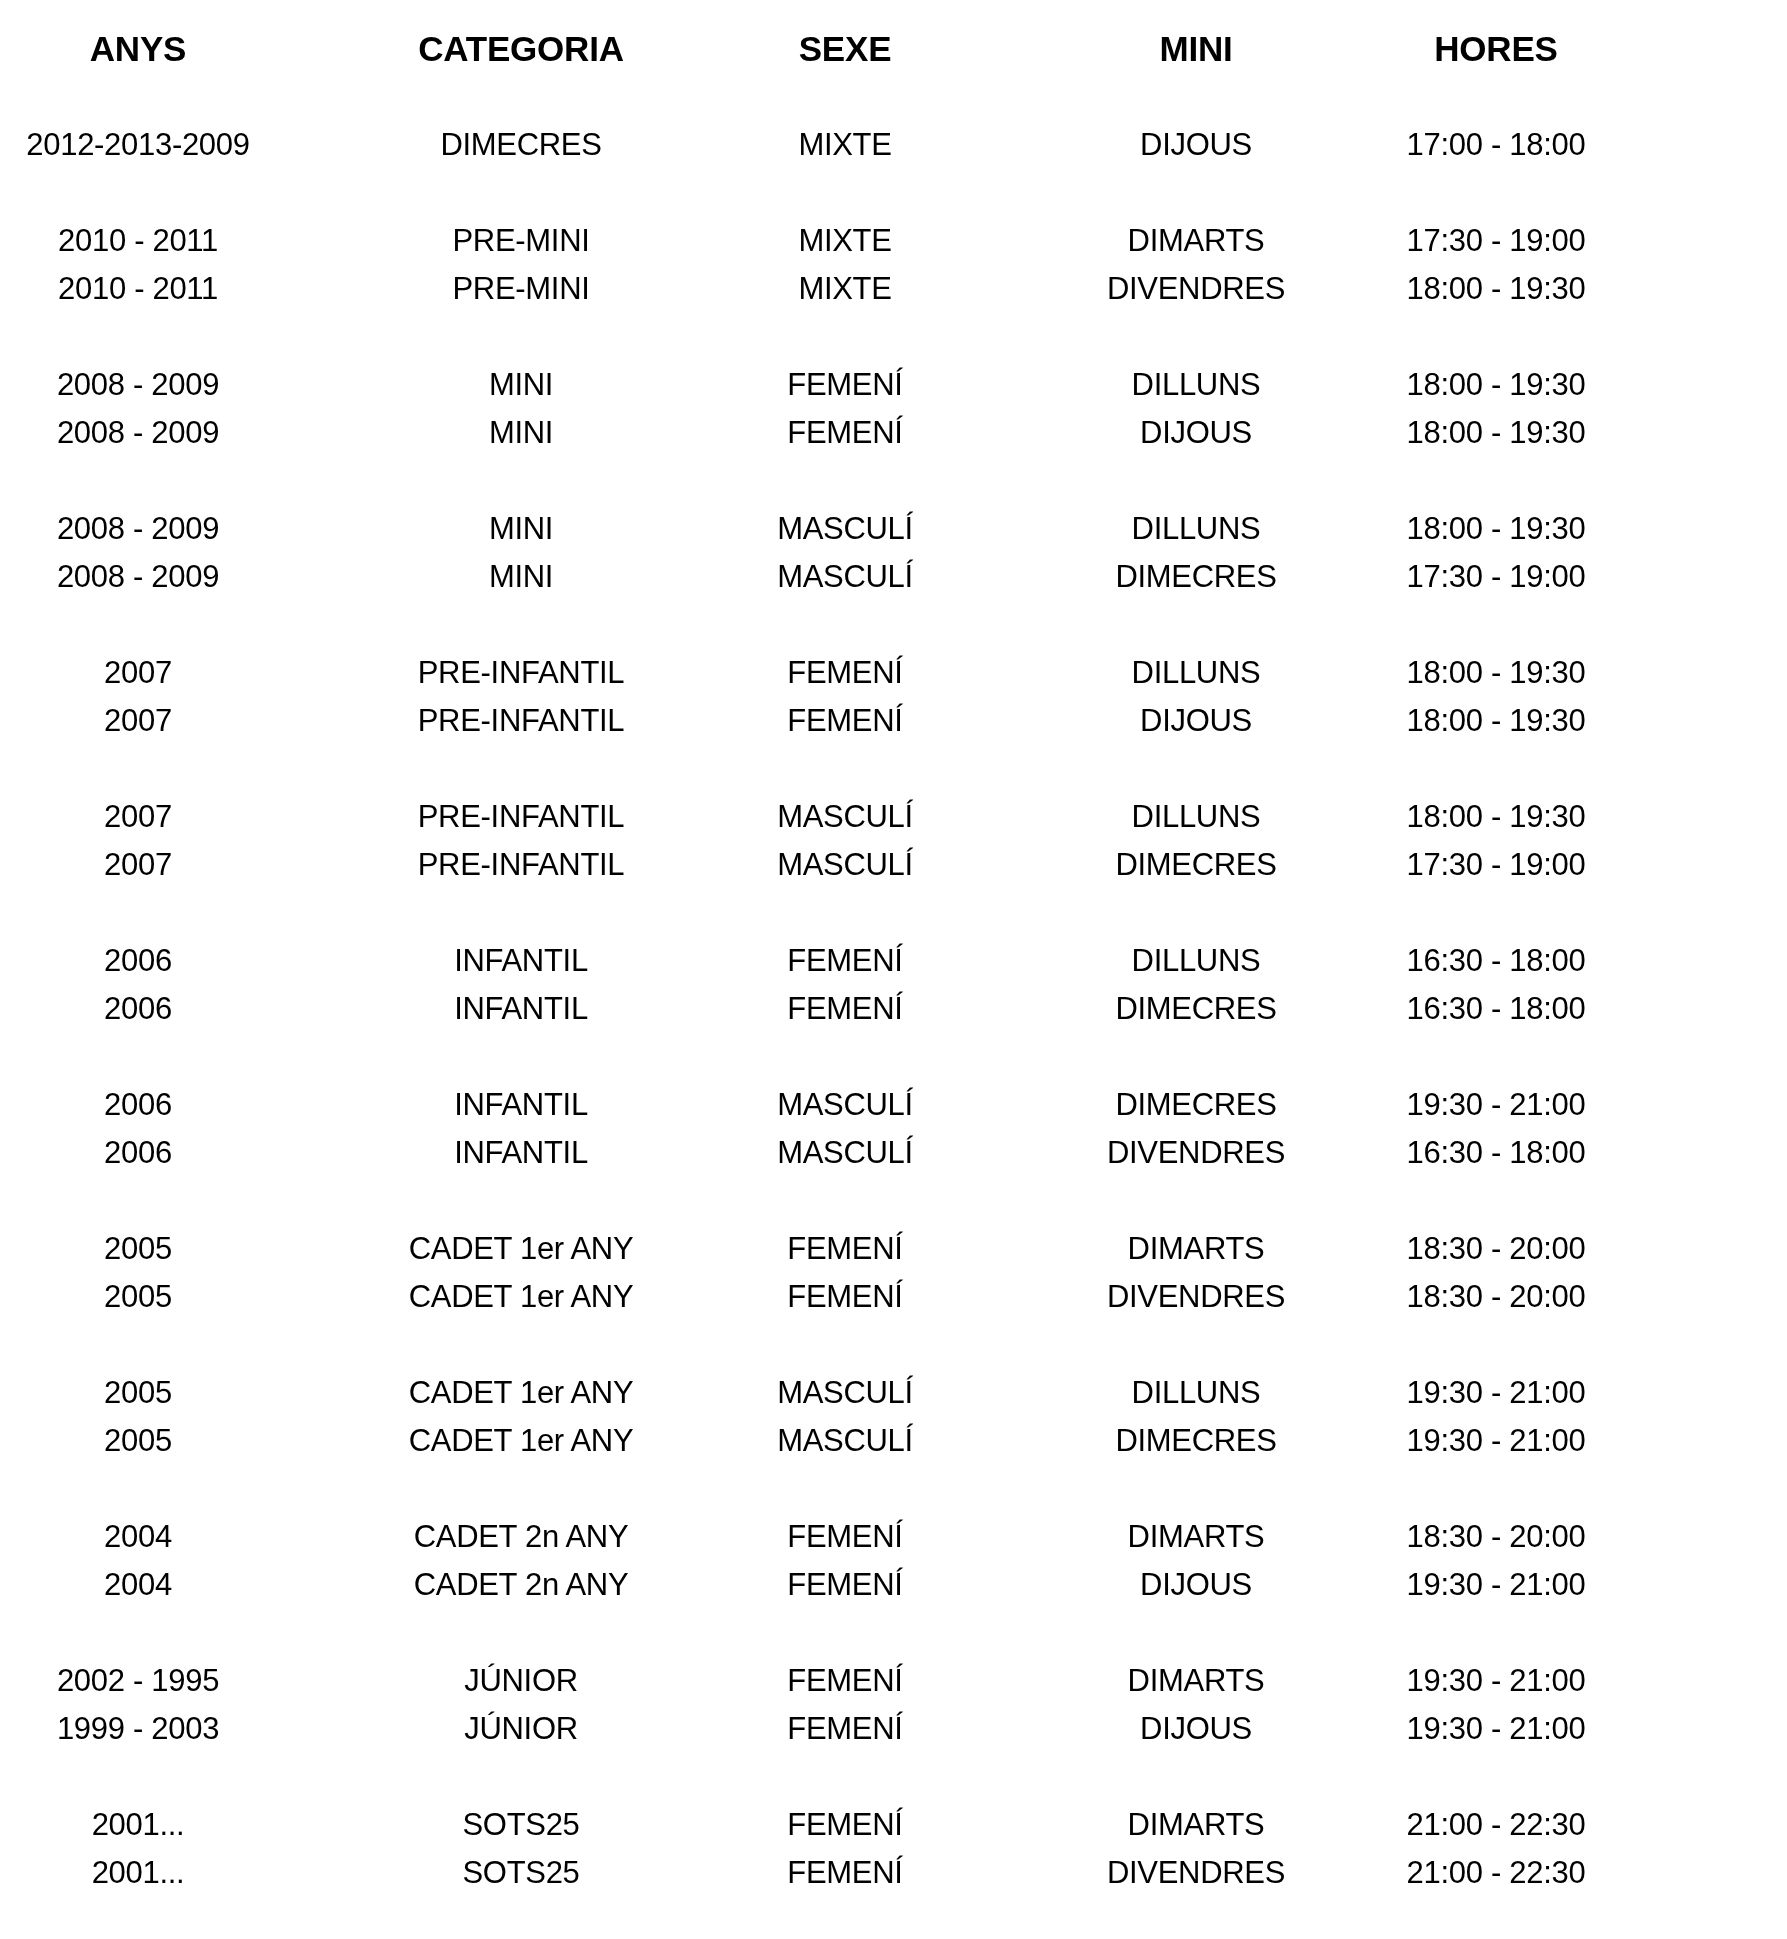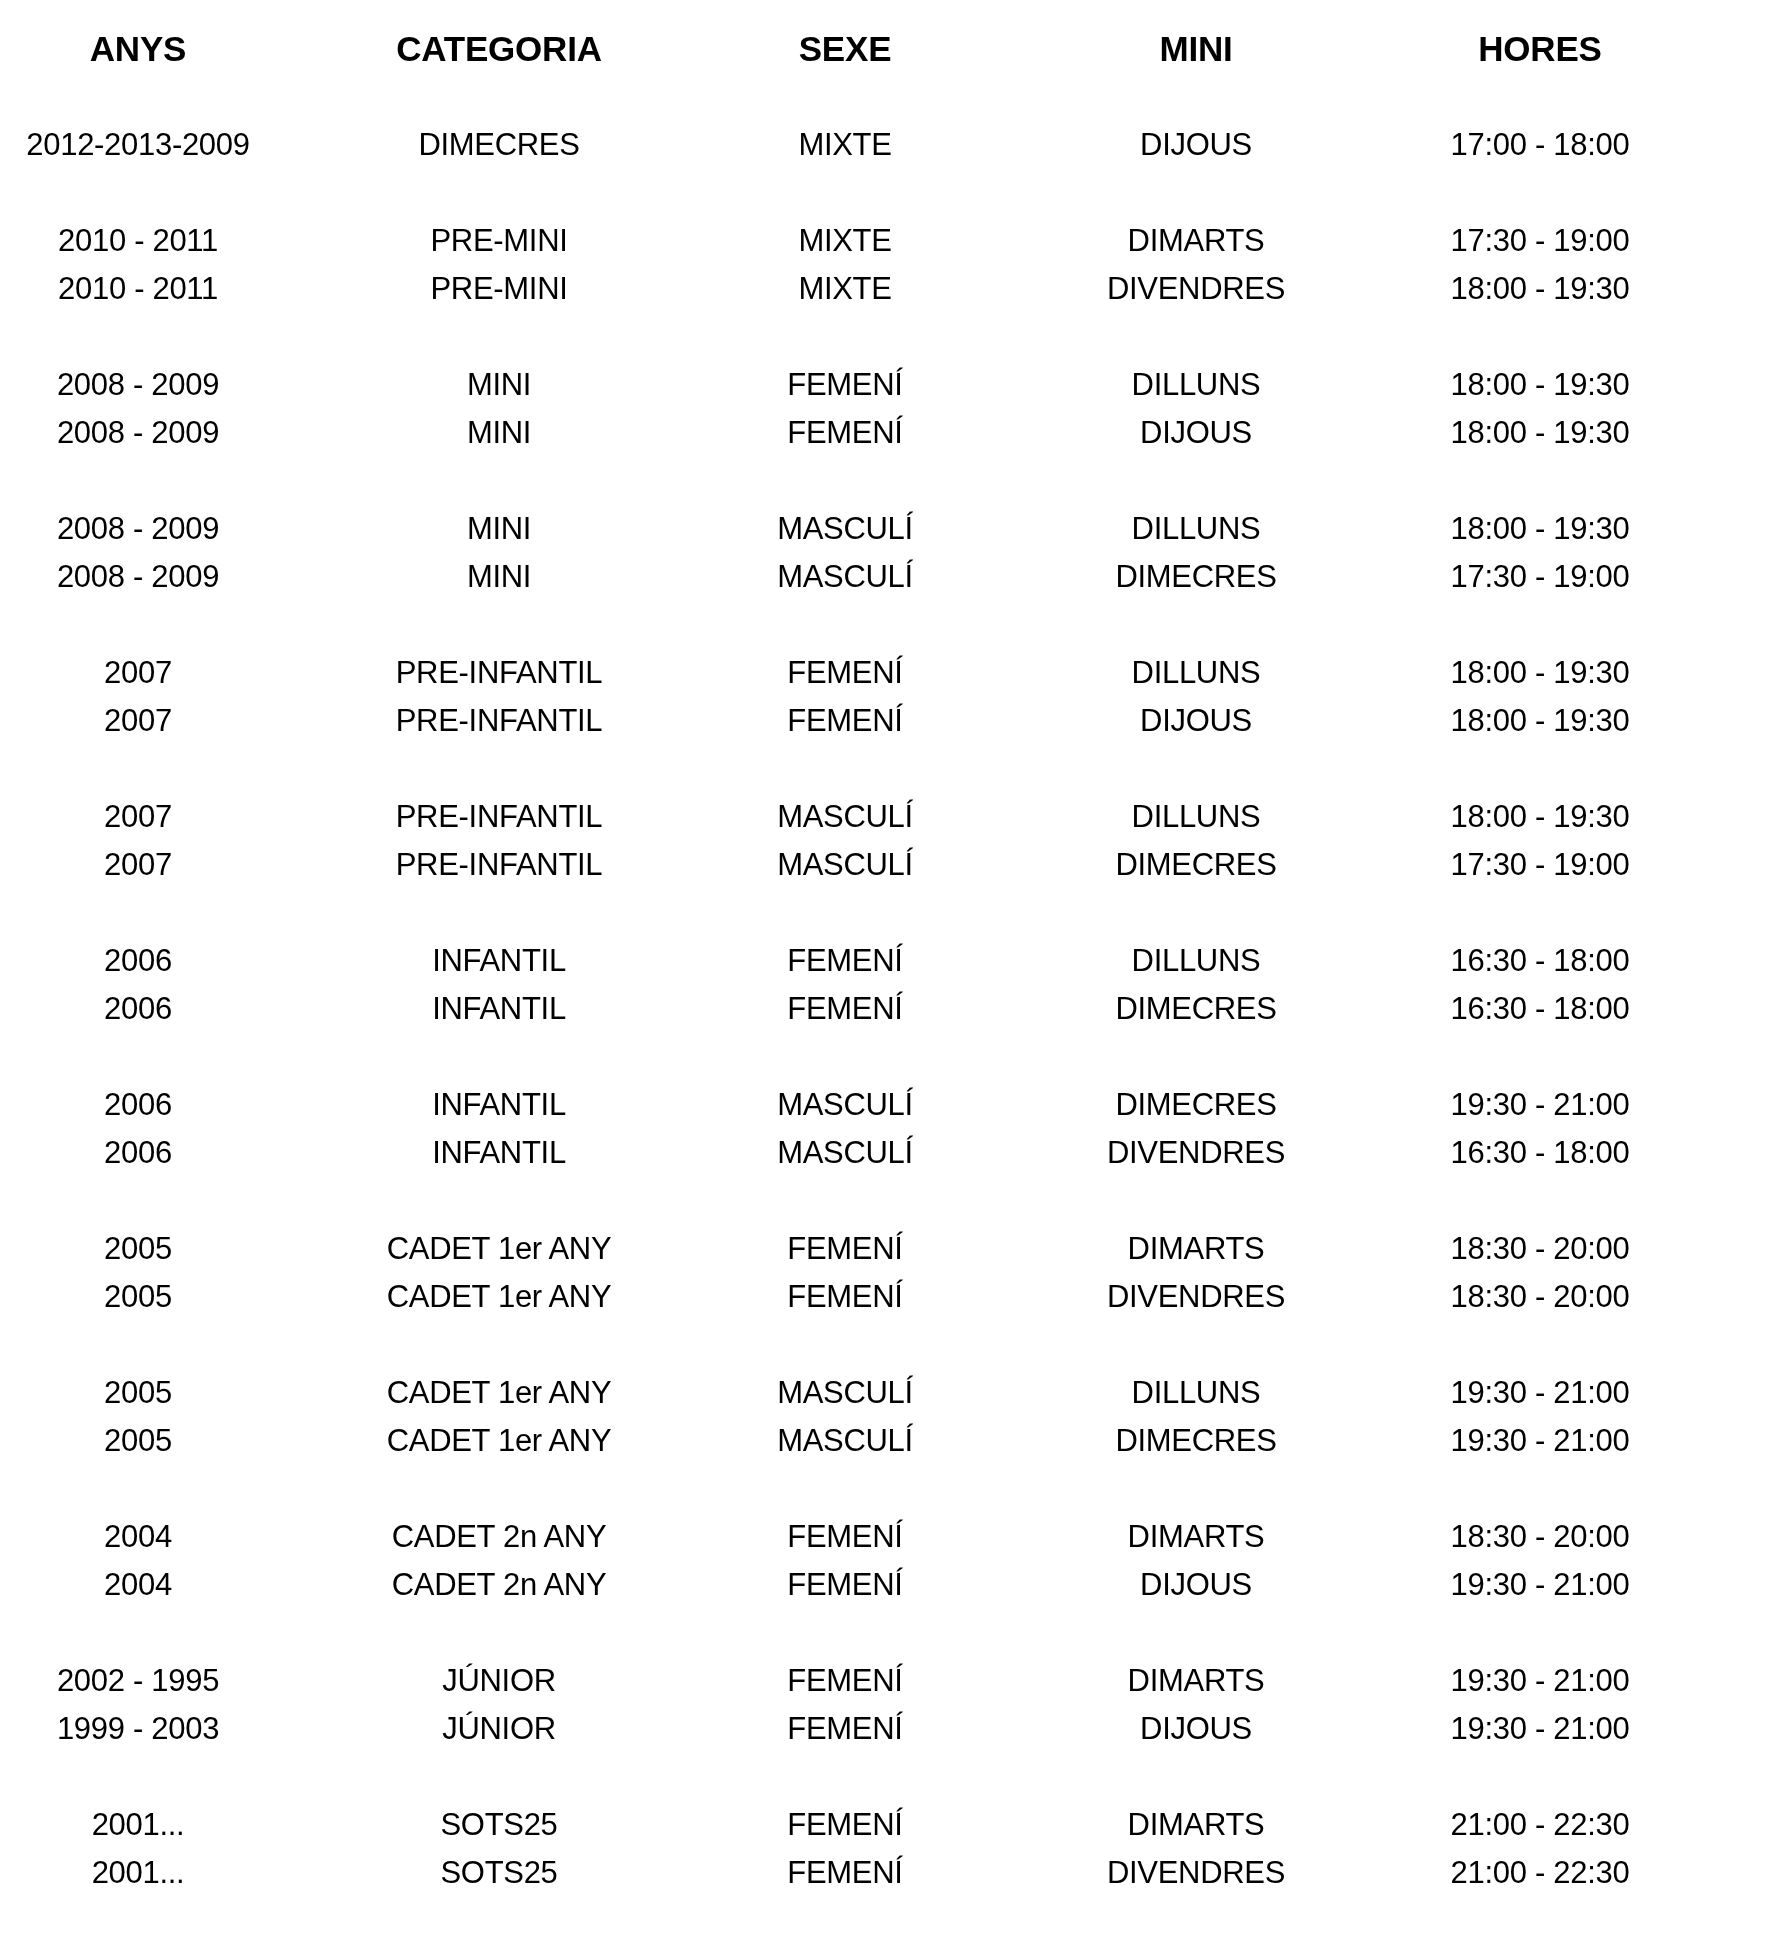--- a/index.html
+++ b/index.html
@@ -33,24 +33,24 @@
     white-space: nowrap;
     font-size: 31px;
     letter-spacing: -0.3px;
   }
   .header-row .cell {
     font-size: 35px;
     font-weight: 700;
     letter-spacing: -0.2px;
   }
   .c1 { left: 138px; }
-  .c2 { left: 499px; }
+  .c2 { left: 521px; }
   .c3 { left: 845px; }
   .c4 { left: 1196px; }
-  .c5 { left: 1540px; }
+  .c5 { left: 1496px; }
   .spacer { height: 48px; }
 </style>
 </head>
 <body>
 
 <div class="page">
   <div class="row header-row">
     <div class="cell c1">ANYS</div>
     <div class="cell c2">CATEGORIA</div>
     <div class="cell c3">SEXE</div>

